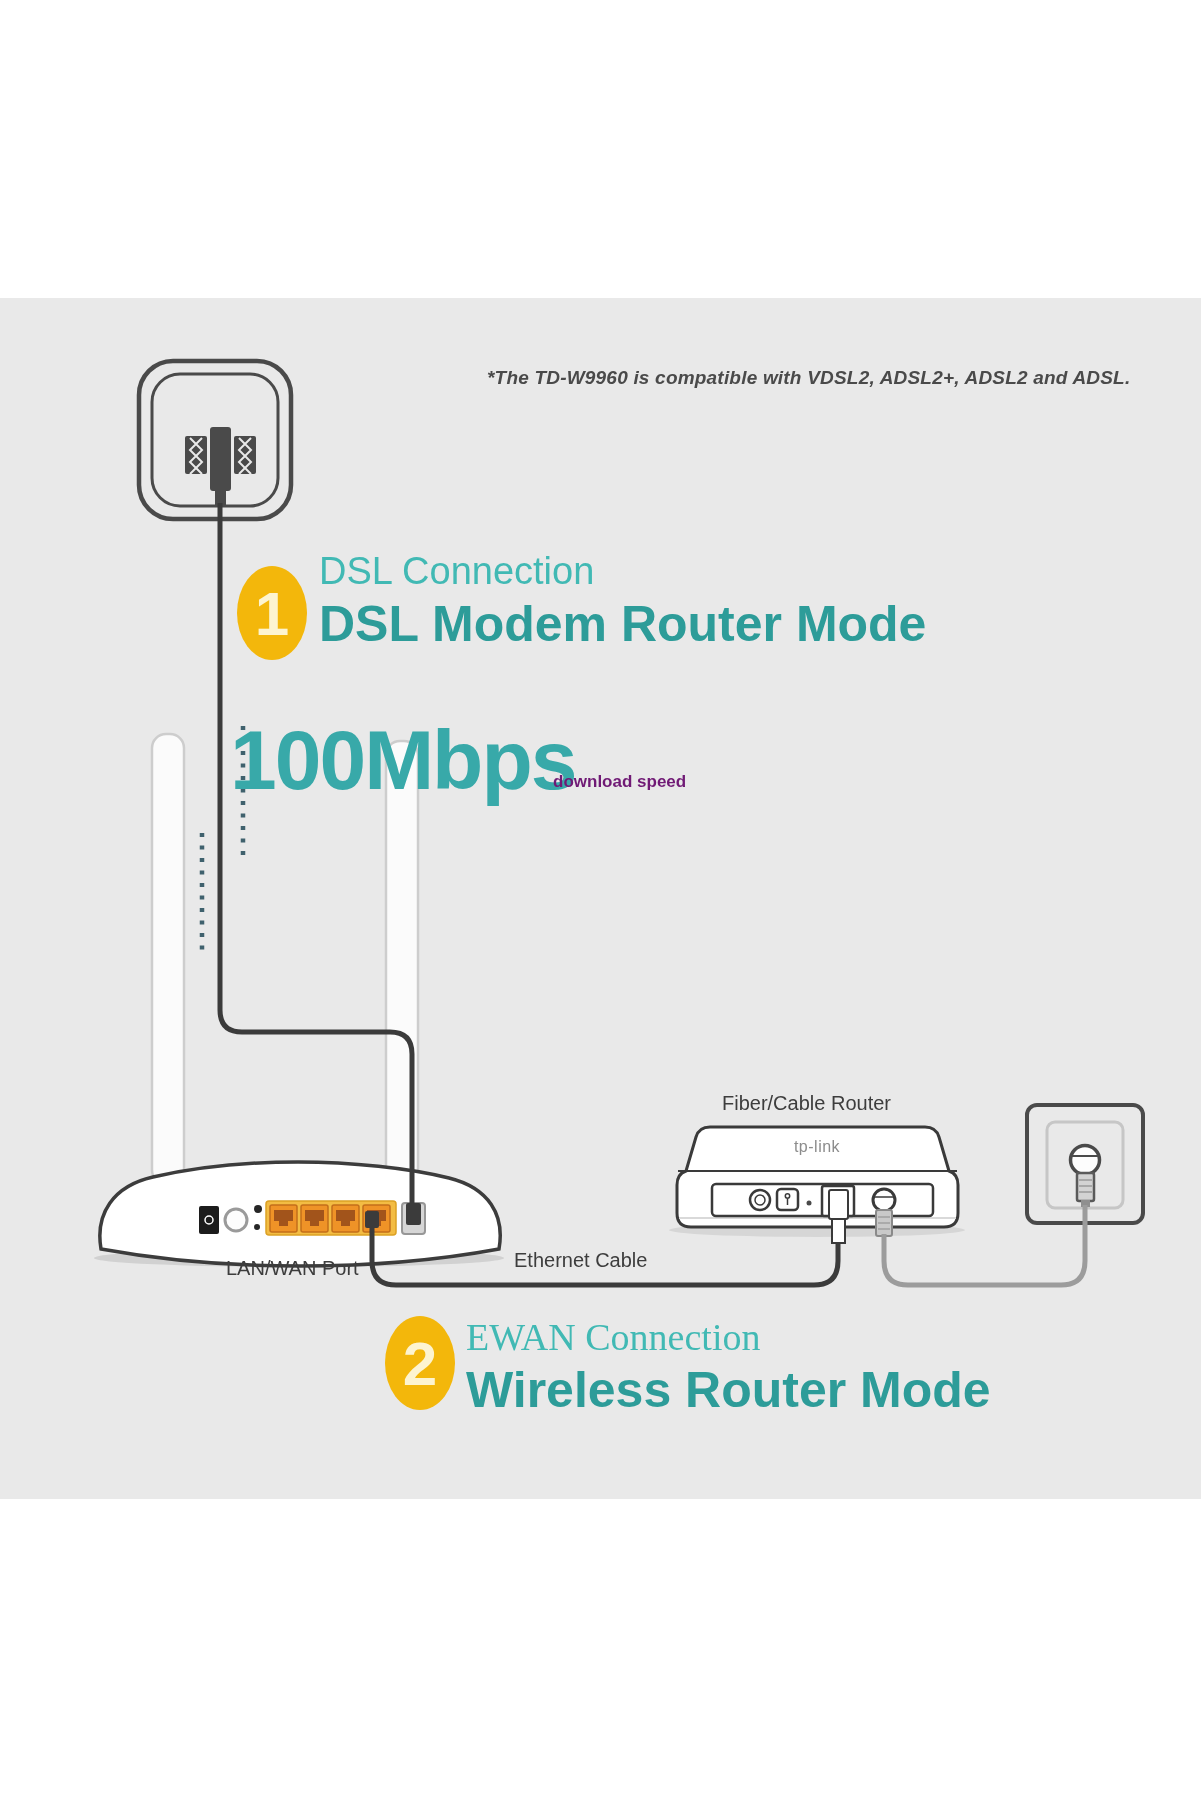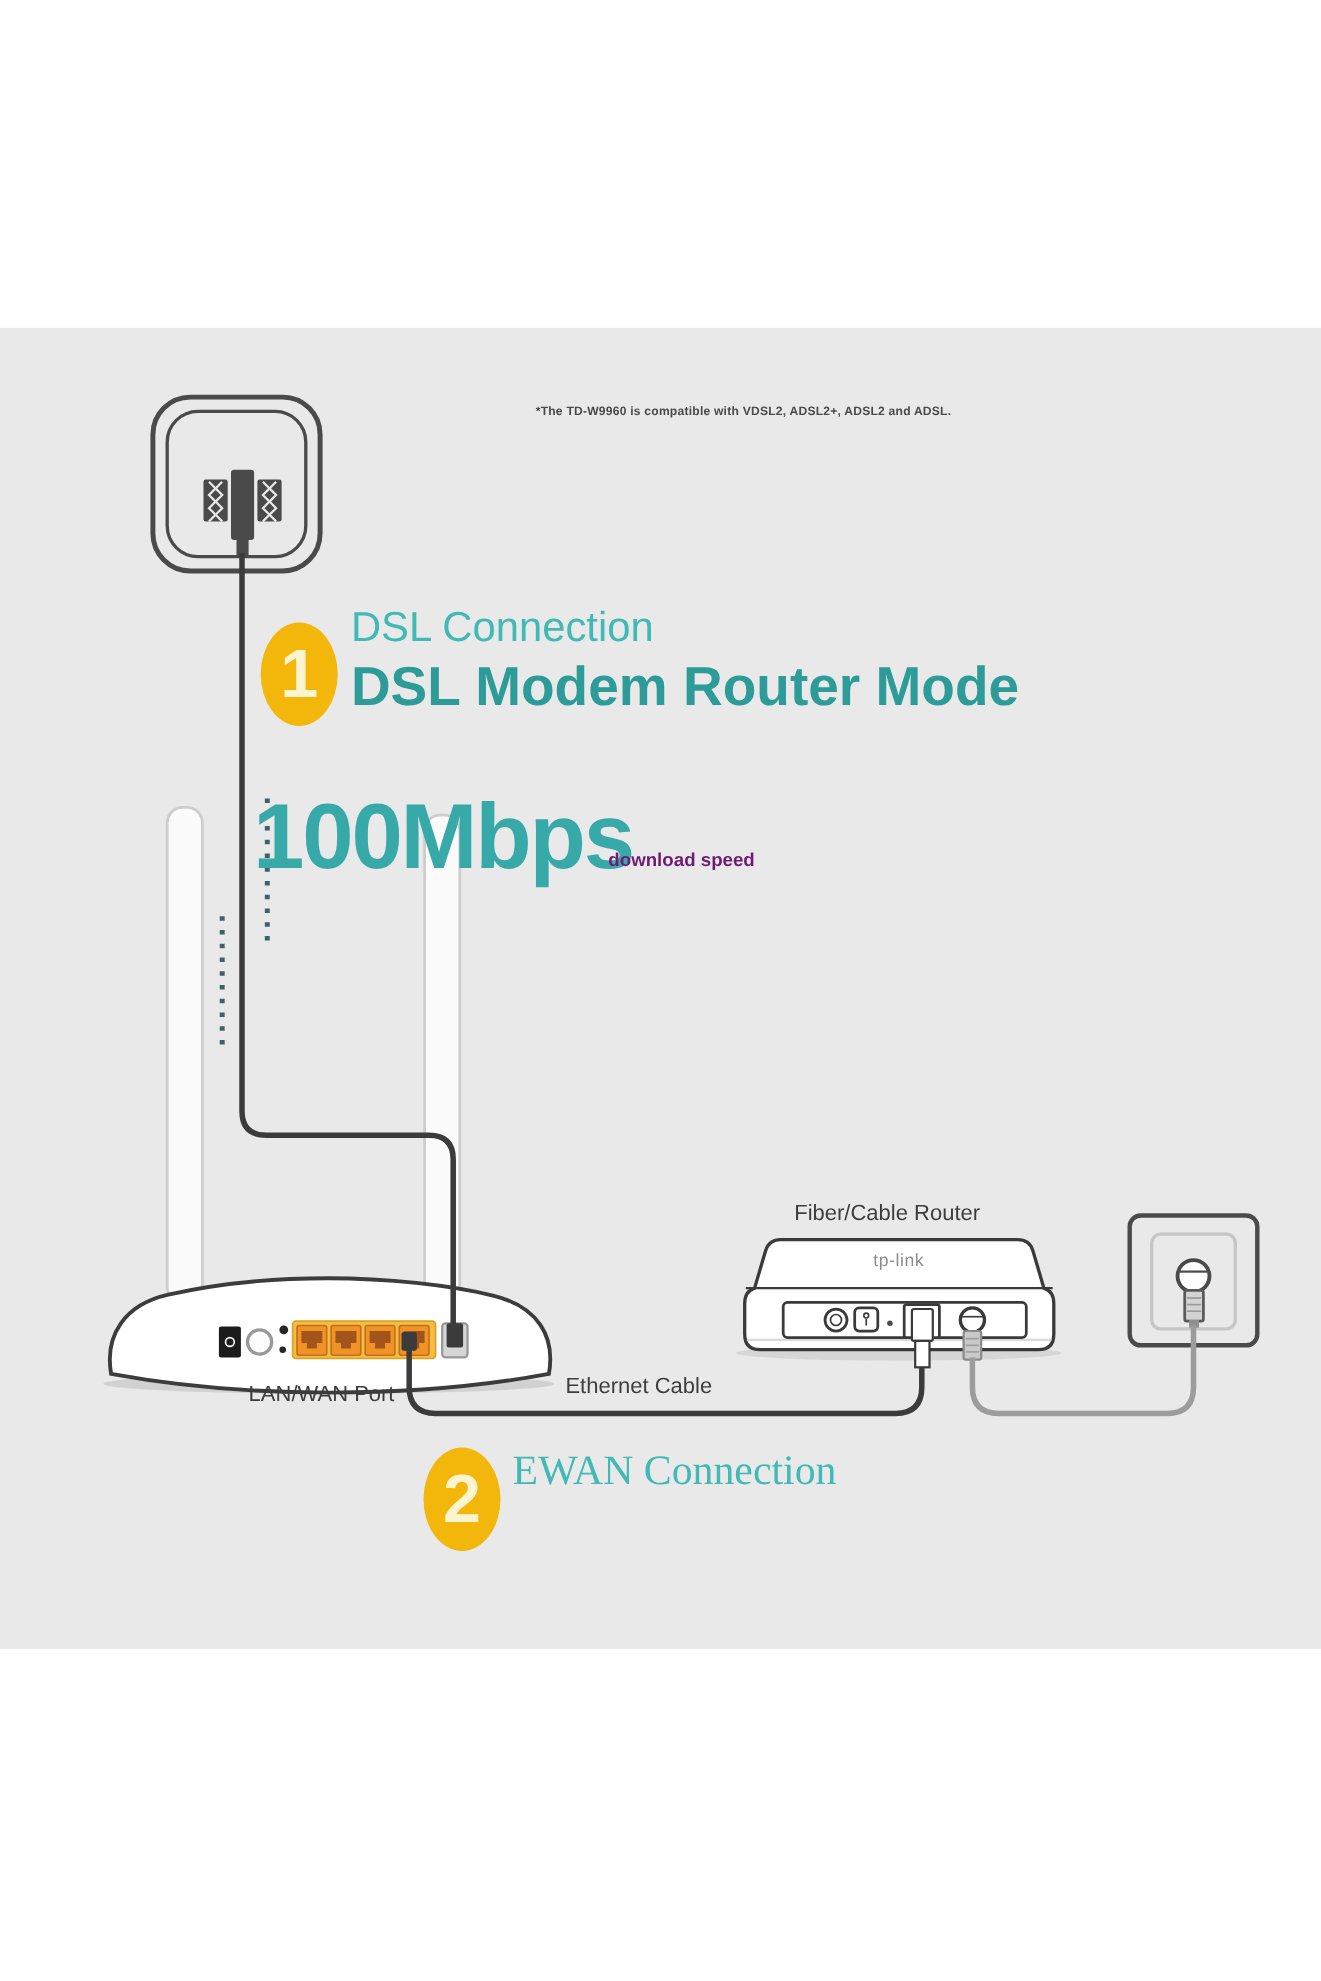--- a/index.html
+++ b/index.html
@@ -1,21 +1,21 @@
 <!DOCTYPE html>
 <html><head>
 <meta charset="utf-8">
 <style>
   html,body{margin:0;padding:0;background:#fff;}
   .canvas{position:relative;width:1201px;height:1801px;background:#ffffff;
           font-family:"Liberation Sans",sans-serif;overflow:hidden;}
   .band{position:absolute;left:0;top:298px;width:1201px;height:1201px;background:#e9e9e9;}
   .diagram-svg{position:absolute;left:0;top:0;}
   .txt{position:absolute;white-space:nowrap;line-height:1.1;}
-  .disclaimer{left:487px;top:368px;font-size:11px;font-weight:700;color:#4a4a4a;letter-spacing:.2px;}
+  .disclaimer{left:487px;top:368px;font-size:19px;font-weight:700;color:#4a4a4a;letter-spacing:.2px;font-style:italic;}
   .badge{position:absolute;width:70px;height:94px;border-radius:50%;background:#f3b70b;
          color:#fdf4d0;font-size:62px;font-weight:700;display:flex;align-items:center;justify-content:center;}
   .badge1{left:237px;top:566px;}
   .badge2{left:385px;top:1316px;}
   .step-title{font-size:38px;color:#41b9b4;}
   .step-sub{font-size:50px;font-weight:700;color:#2d9c99;}
   .t1{left:319px;top:551px;}
   .s1{left:319px;top:597px;}
   .t2{left:466px;top:1317px;font-family:Liberation Serif, serif;}
   .s2{left:466px;top:1363px;}
@@ -137,14 +137,15 @@
   <div class="txt speed-val">100Mbps</div>
   <div class="txt speed-cap">download speed</div>
 
   <div class="txt lbl lbl-lan">LAN/WAN Port</div>
   <div class="txt lbl lbl-modem">Fiber/Cable Router</div>
   <div class="txt lbl lbl-eth">Ethernet Cable</div>
   <div class="txt logo">tp-link</div>
 
   <div class="badge badge2">2</div>
   <div class="txt step-title t2">EWAN Connection</div>
+  <div class="txt step-sub s2">Wireless Router Mode</div>
 
 </div>
 
 </body></html>

